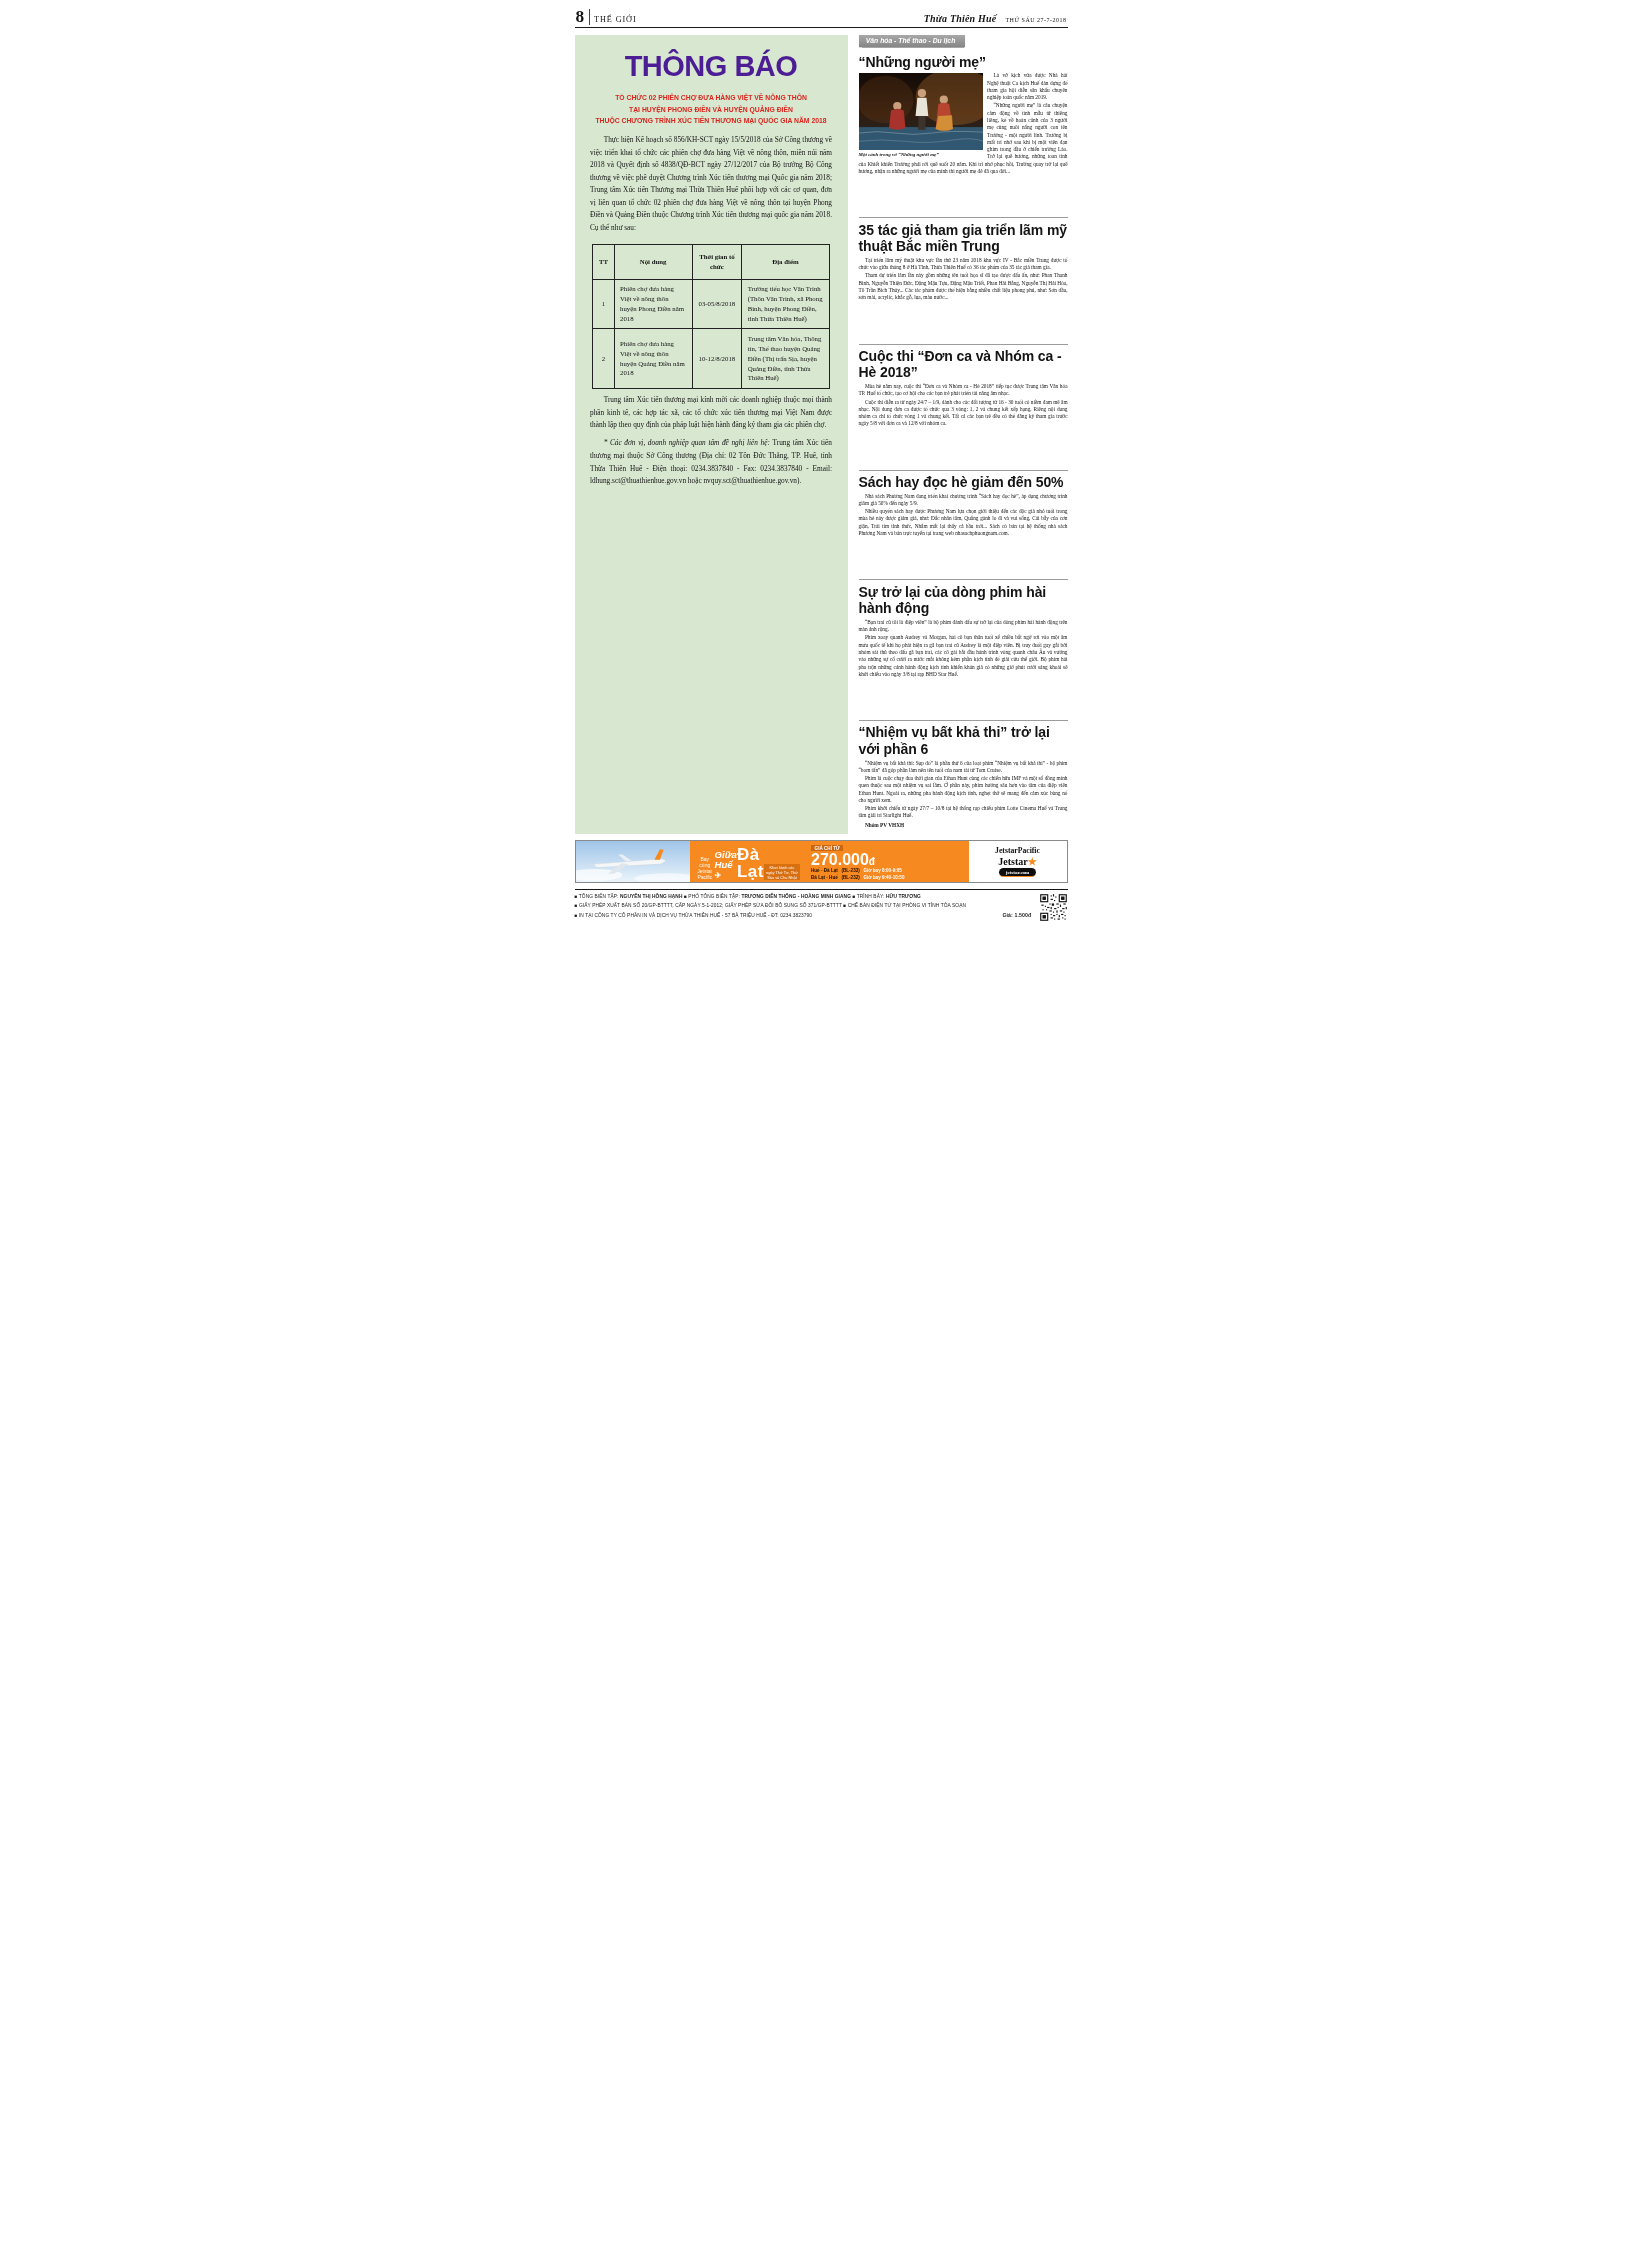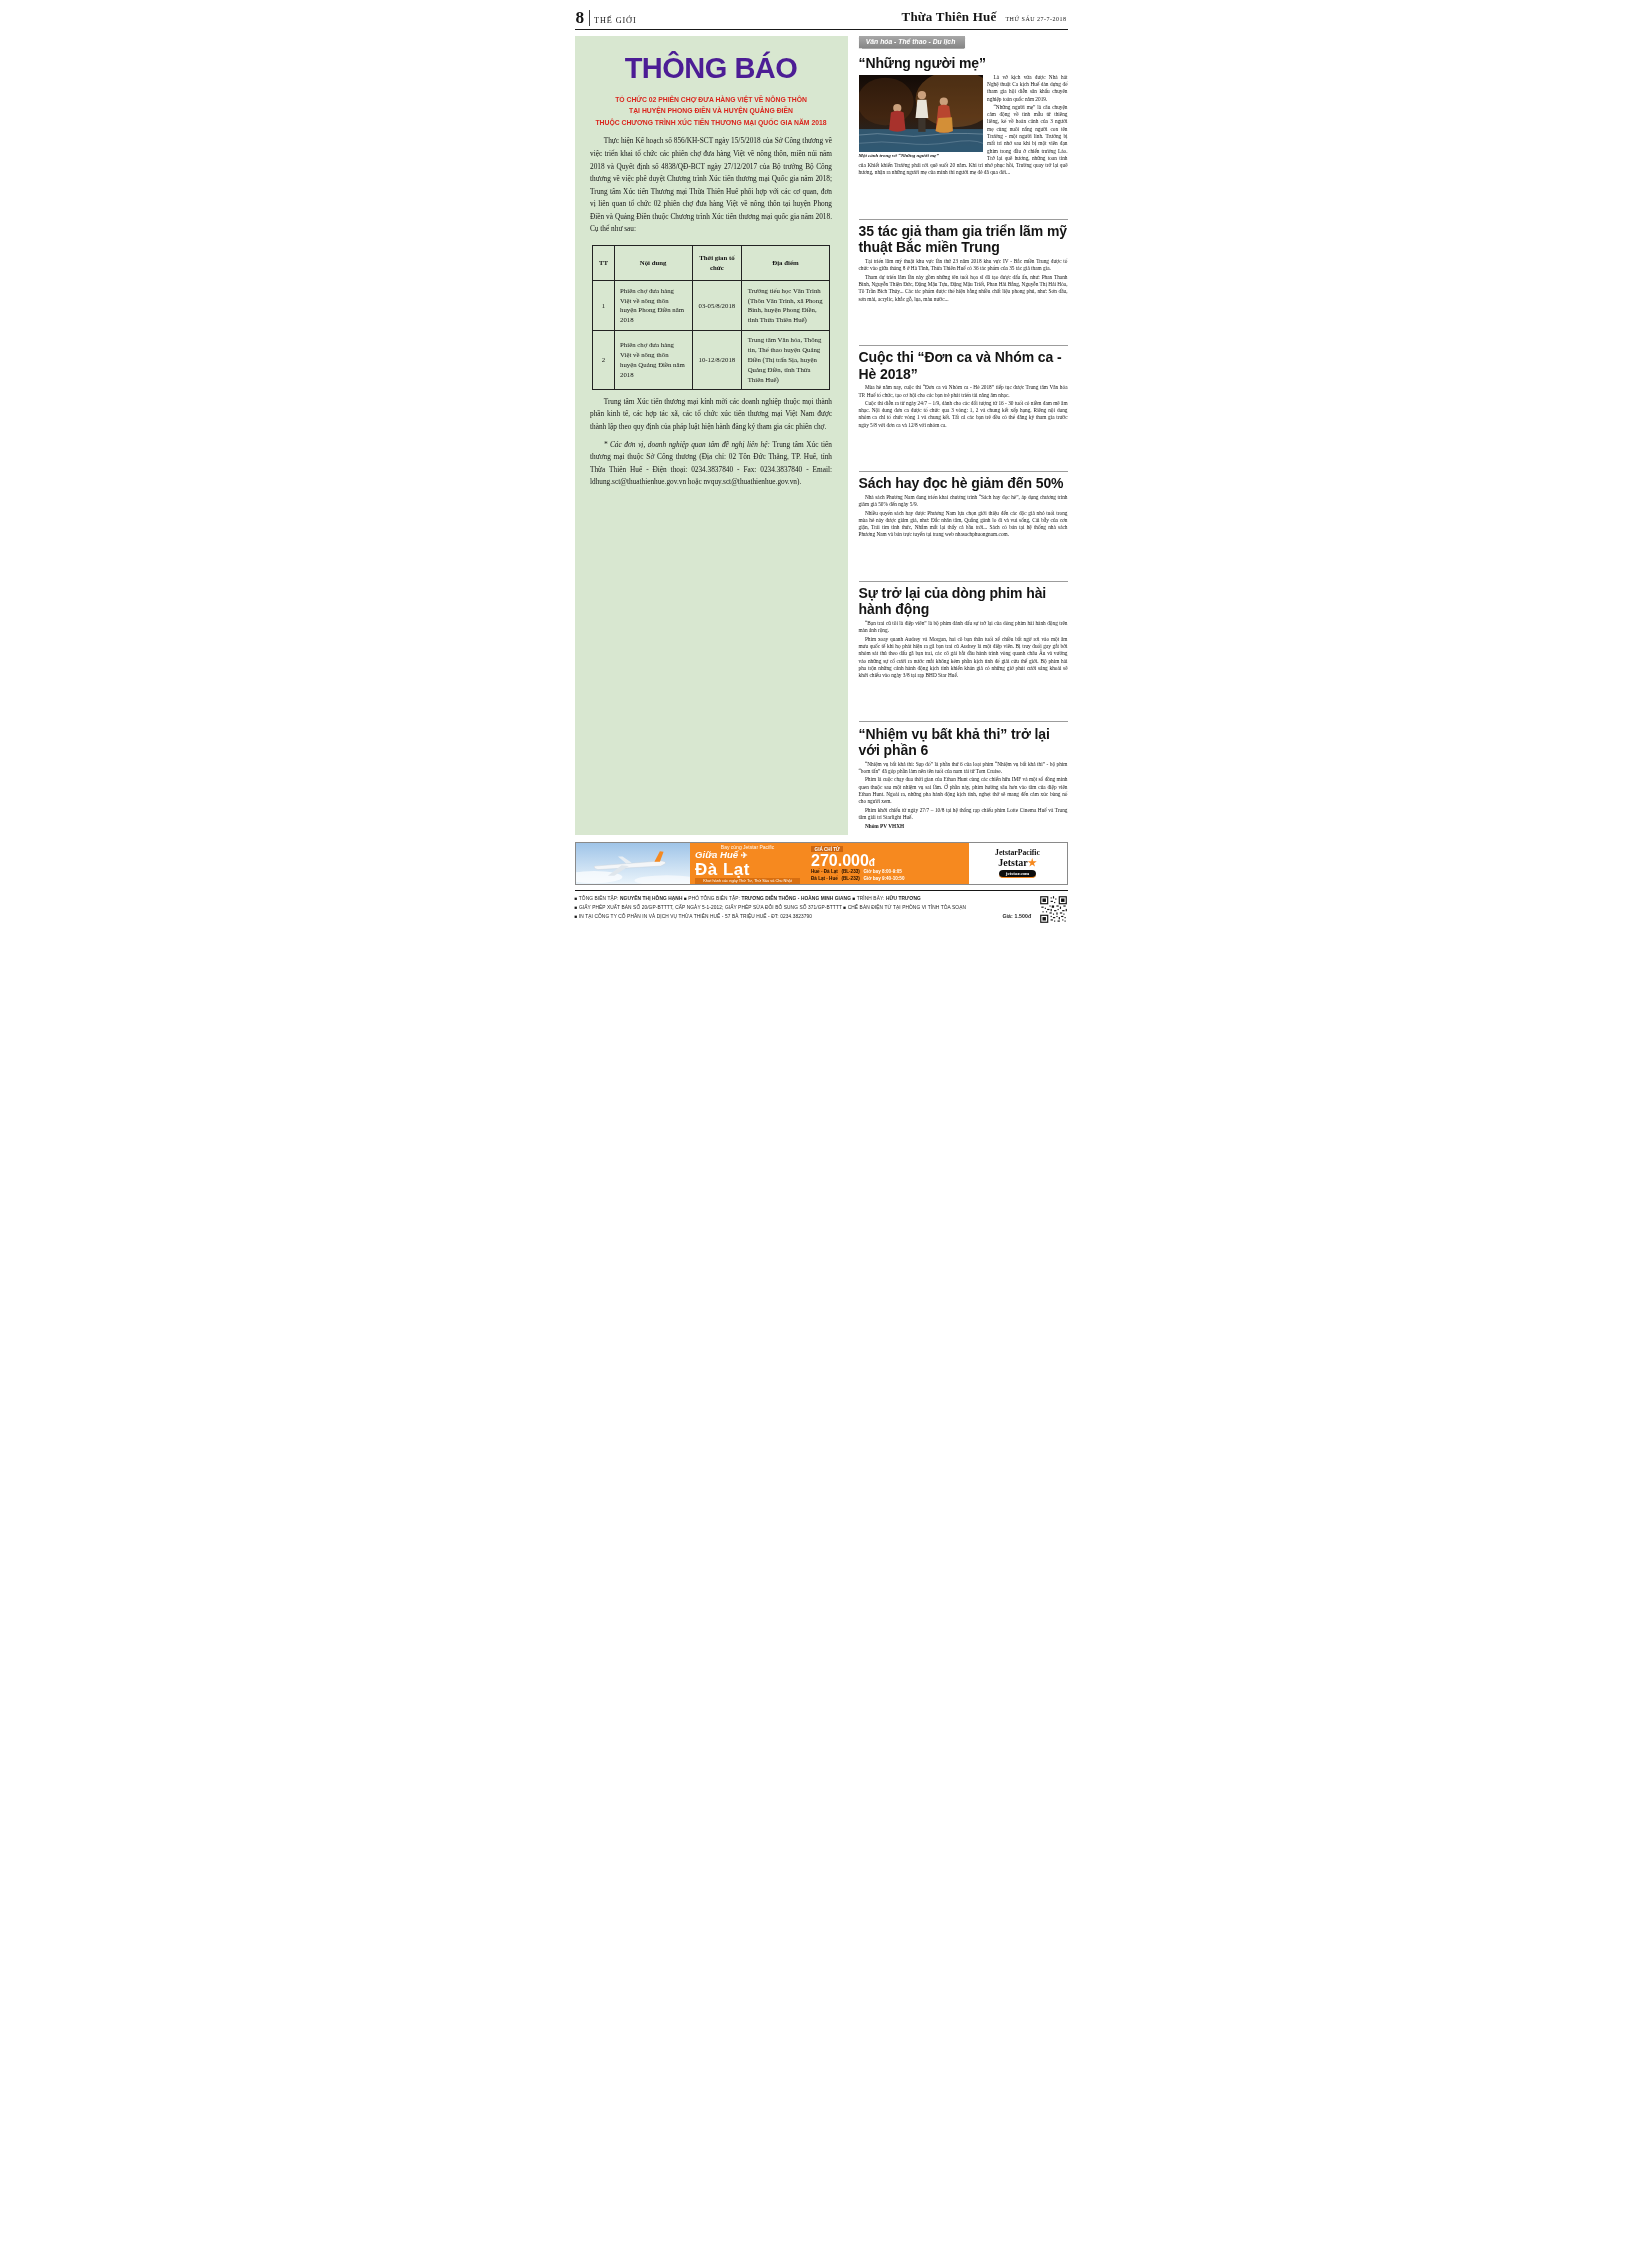--- a/index.html
+++ b/index.html
@@ -10,21 +10,21 @@
           padding:7.3px 12px 5.5px; display:flex; flex-direction:column; }
 
   
   .masthead { display:flex; justify-content:space-between; align-items:flex-end;
               padding:1.8px 0.9px 2.7px; }
   .mh-left { display:flex; align-items:center; gap:4.6px; }
   .page-num { font-size:17.3px; font-weight:bold; line-height:0.9; }
   .mh-divider { width:0.9px; height:15.5px; background:#444; }
   .section-name { font-size:8.2px; letter-spacing:0.9px; padding-top:4.6px; }
   .mh-right { display:flex; align-items:baseline; gap:9px; padding-bottom:0.9px; }
-  .brand { font-weight:bold; font-size:13px; letter-spacing:0.2px;text-align:right; }
+  .brand { font-weight:bold; font-style:italic; font-size:10px; letter-spacing:0.2px;text-align:right; }
   .issue-date { font-size:6px; letter-spacing:0.5px; }
   .top-rule { border-top:1.1px solid #1a1a1a; margin-bottom:6.4px; }
 
   
   .content { display:flex; gap:11px; align-items:stretch; flex:1; }
   .ann-col { flex:0 0 273px; display:flex; }
   .cul-col { flex:1; min-width:0; }
 
   
   .ann-box { flex:1; background:#d8e7d0; padding:12.8px 15.5px 11px; }
@@ -69,21 +69,21 @@
   .byline { text-align:right; font-weight:bold; font-size:5.5px; margin-top:1.8px;
             text-indent:0; }
 
   
   .ad { display:flex; height:43px; border:0.5px solid #8a8a8a; margin-top:6.4px;
         overflow:hidden; }
   .ad-photo { width:114px; flex:0 0 114px; }
   .ad-photo svg { width:100%; height:100%; display:block; }
   .ad-orange { flex:1; background:#f6891f; color:#fff; display:flex; }
   .ad-routes { width:116px; padding:1.4px 5.5px 1.8px; display:flex;
-               flex-direction:column; font-family:"Liberation Sans", sans-serif; }
+               flex-direction:row; font-family:"Liberation Sans", sans-serif;align-items:flex-end; }
   .ad-tagline { font-size:5px; text-align:center; opacity:0.95; }
   .ad-origin { font-size:9.6px; font-weight:bold; font-style:italic; line-height:1.05; }
   .plane-glyph { font-style:normal; font-size:8.2px; }
   .ad-dest { font-size:17px; font-weight:bold; line-height:1.0; letter-spacing:0.5px; }
   .ad-note { font-size:3.9px; margin-top:auto; background:rgba(180,80,0,0.45);
              padding:0.5px 1.8px; text-align:center; }
   .ad-price { flex:1; padding:1.4px 5.5px; font-family:"Liberation Sans", sans-serif; }
   .ad-price-label { display:inline-block; font-size:4.6px; font-weight:bold;
                     background:rgba(150,60,0,0.45); padding:0.5px 3.6px; }
   .ad-price-value { font-size:16px; font-weight:bold; line-height:1.0; }

